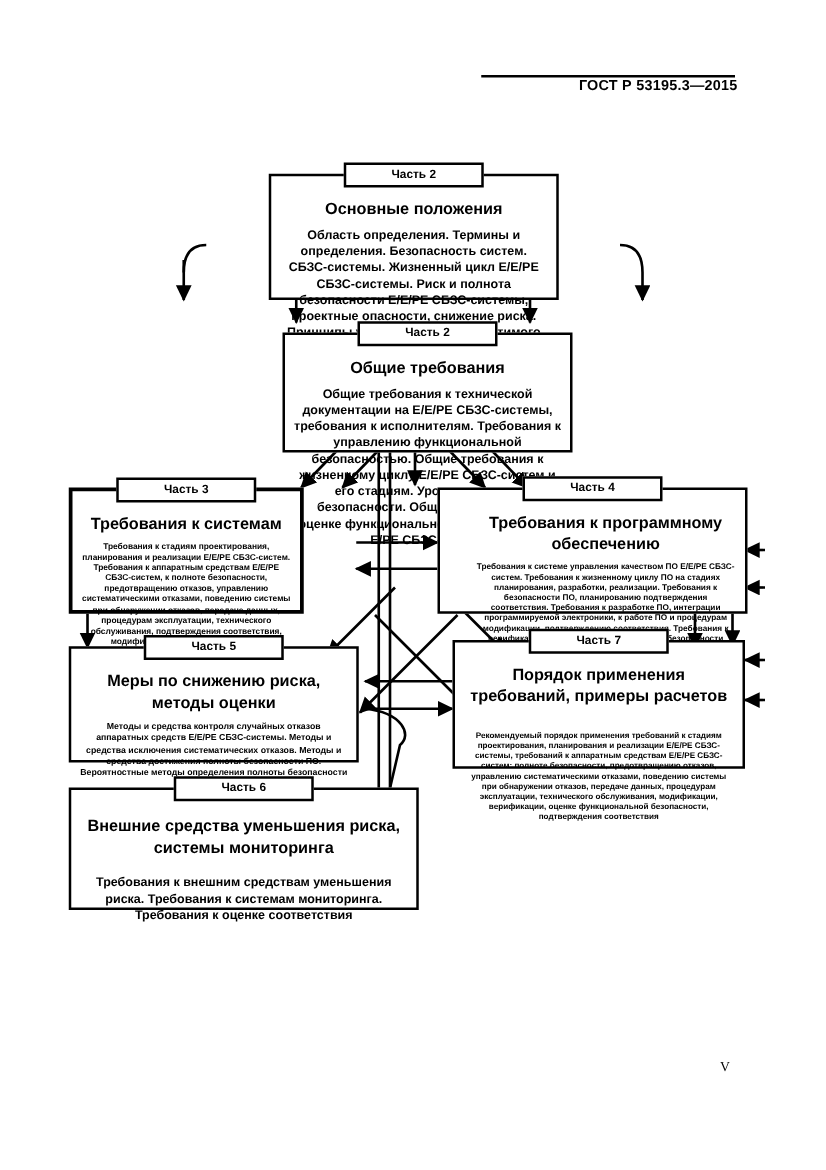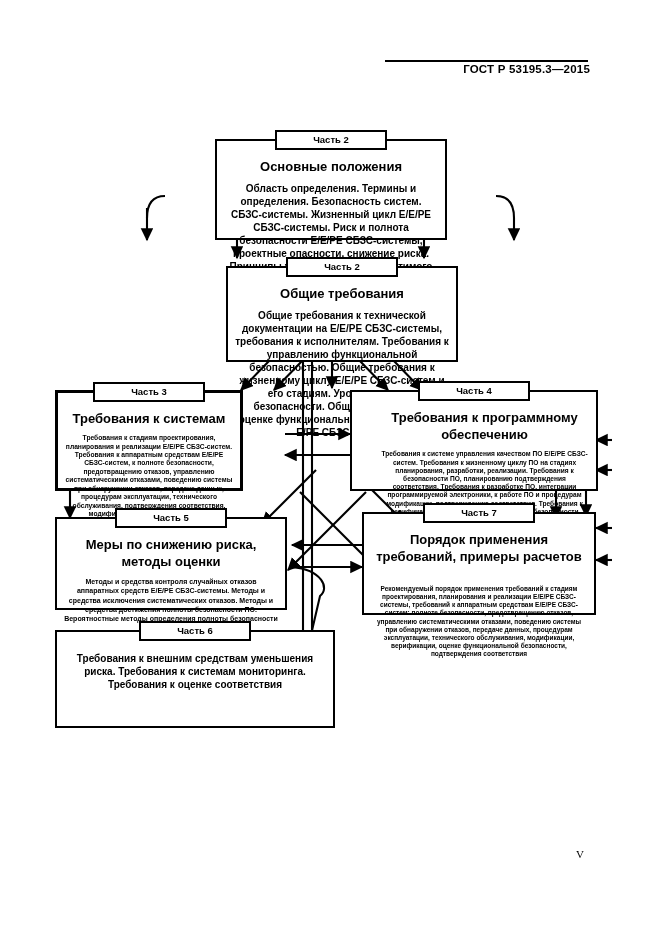--- a/index.html
+++ b/index.html
@@ -214,20 +214,21 @@
       <div class="node-title" style="width:96px;">Часть 7</div>
       <div class="node-body">
         <div class="subtitle" style="margin-bottom:20px;">Порядок применения требований, примеры расчетов</div>
         <div class="desc" style="font-size:6.5px; line-height:1.24;">Рекомендуемый порядок применения требований к стадиям проектирования, планирования и реализации Е/Е/РЕ СБЗС-системы, требований к аппаратным средствам Е/Е/РЕ СБЗС-систем: полноте безопасности, предотвращению отказов, управлению систематическими отказами, поведению системы при обнаружении отказов, передаче данных, процедурам эксплуатации, технического обслуживания, модификации, верификации, оценке функциональной безопасности, подтверждения соответствия</div>
       </div>
     </div>
 
     <div class="node" style="left:55px; top:630px; width:280px; height:98px;">
       <div class="node-title" style="width:96px;">Часть 6</div>
       <div class="node-body" style="padding-top:20px;">
+        <div class="subtitle" style="margin-bottom:14px;">Внешние средства уменьшения риска, системы мониторинга</div>
         <div class="desc">Требования к внешним средствам уменьшения риска. Требования к системам мониторинга. Требования к оценке соответствия</div>
       </div>
     </div>
 
   </div>
 
   <div id="page-number">V</div>
 
 </div>
 

